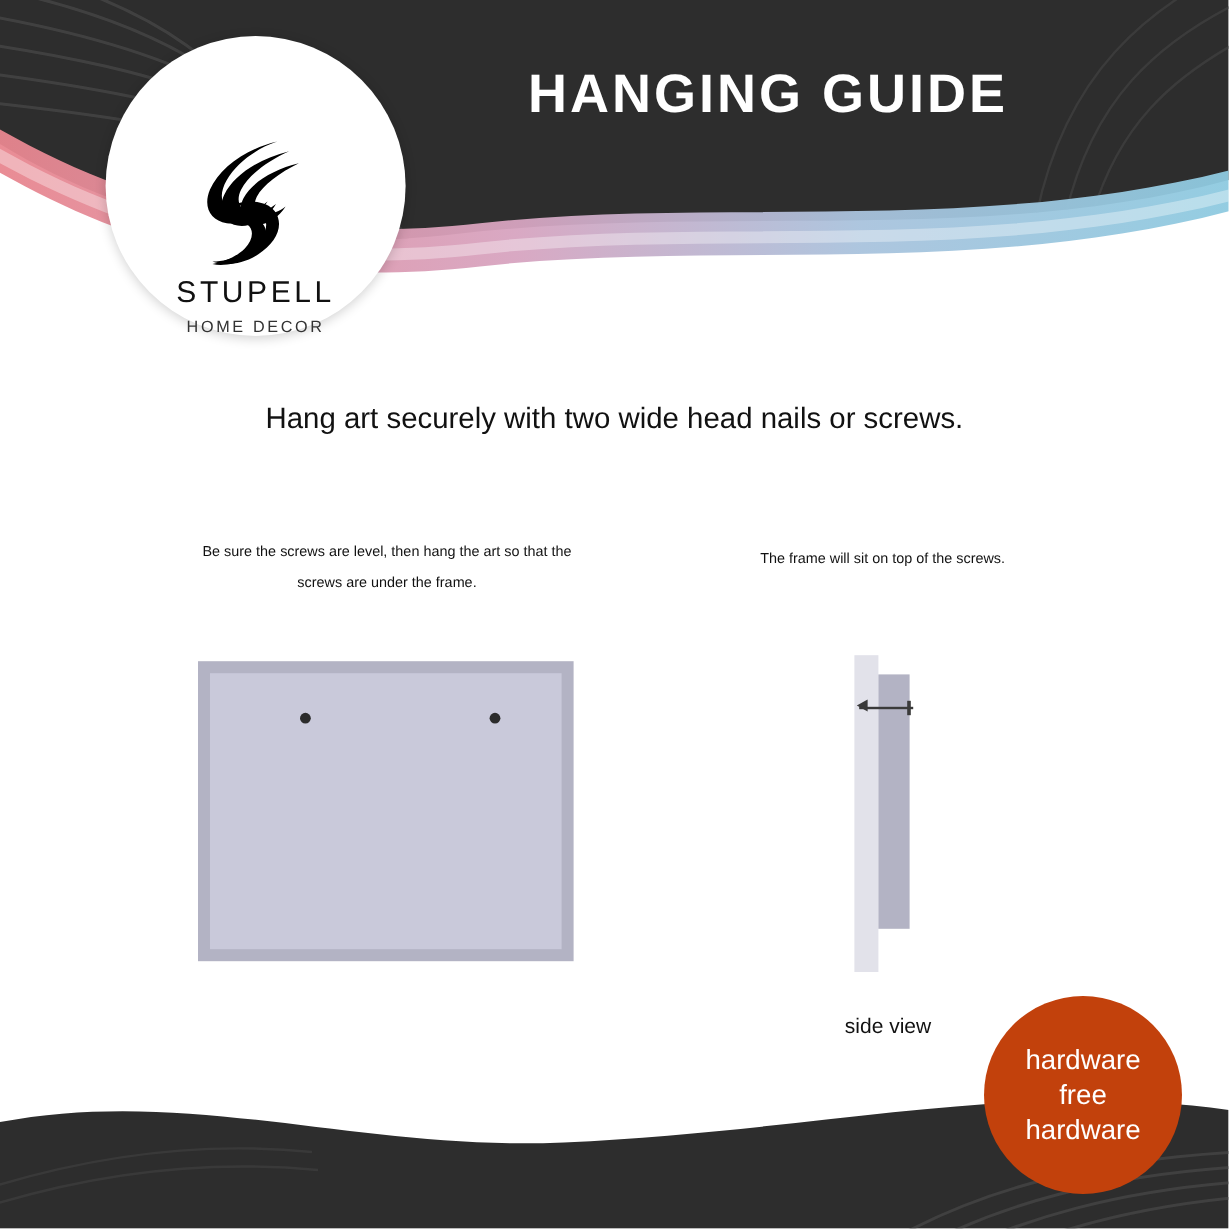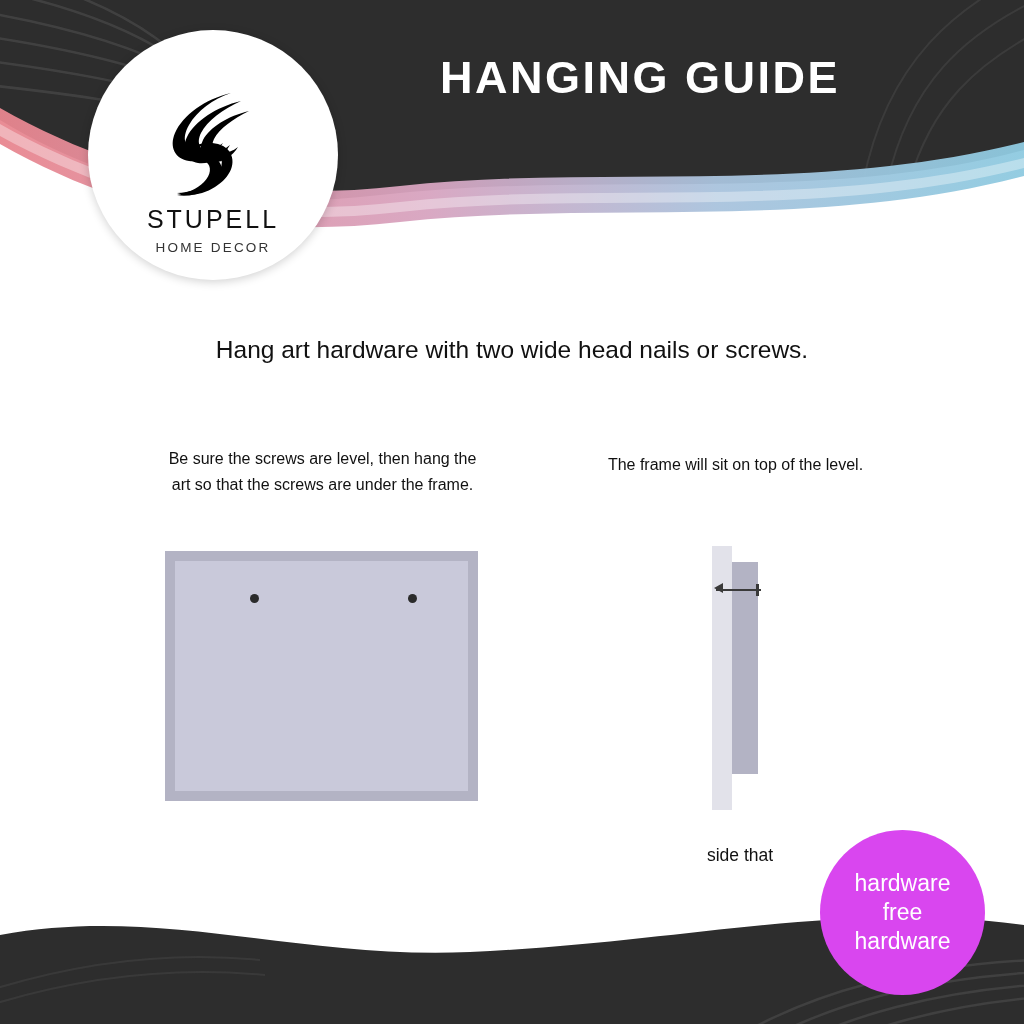--- a/index.html
+++ b/index.html
@@ -35,21 +35,21 @@
     top: 30px;
     width: 250px;
     height: 250px;
     border-radius: 50%;
     background: #ffffff;
     box-shadow: 0 2px 10px rgba(0,0,0,0.18);
     z-index: 6;
     display: flex;
     flex-direction: column;
     align-items: center;
-    justify-content: center;
+    justify-content: flex-end;
   }
   .logo-mark {
     margin-top: 28px;
     width: 120px;
     height: 120px;
   }
   .logo-name {
     margin-top: 2px;
     font-size: 25px;
     letter-spacing: 3px;
@@ -95,21 +95,21 @@
     top: 336px;
     width: 900px;
     text-align: center;
     font-size: 24.5px;
     color: #111111;
     font-weight: 400;
   }
 
   .col-caption {
     position: absolute;
-    font-size: 16px;
+    font-size: 12px;
     line-height: 26px;
     color: #111111;
     text-align: center;
   }
   #caption-front {
     left: 160px;
     top: 446px;
     width: 325px;
   }
   #caption-side {
@@ -208,21 +208,21 @@
   }
 
   
   .hw-badge {
     position: absolute;
     left: 820px;
     top: 830px;
     width: 165px;
     height: 165px;
     border-radius: 50%;
-    background: #d946ef;
+    background: #c2410c;
     display: flex;
     align-items: center;
     justify-content: center;
     z-index: 7;
   }
   .hw-badge-text {
     text-align: center;
     color: #ffffff;
     font-size: 23px;
     line-height: 29px;
@@ -295,39 +295,39 @@
         <path d="M96,28 C80,36 66,46 61,56 C57,64 61,70 69,70 C74,70 80,68 85,64 C79,74 67,81 58,79 C48,77 45,67 50,57 C57,44 75,33 96,28 Z"></path>
         <path d="M44,62 C56,58 70,60 76,68 C84,79 78,94 62,104 C50,112 34,114 24,110 C36,110 50,105 59,97 C69,88 72,77 65,71 C59,66 50,65 44,62 Z"></path>
         <path d="M40,72 C52,70 63,73 67,80 C72,89 66,100 53,107 C44,112 32,114 24,112 C34,110 44,106 51,99 C58,92 59,83 53,79 C49,76 44,74 40,72 Z"></path>
       </g>
     </svg>
     <div class="logo-name">STUPELL</div>
     <div class="logo-sub">HOME DECOR</div>
   </div>
 
 
-  <div class="lead-text">Hang art hardware with two wide head nails or screws.</div>
+  <div class="lead-text">Hang art securely with two wide head nails or screws.</div>
 
   <div class="col-caption" id="caption-front">Be sure the screws are level, then hang the art so that the screws are under the frame.</div>
 
   <div class="front-frame">
     <div class="front-inner">
       <div class="screw-dot left"></div>
       <div class="screw-dot right"></div>
     </div>
   </div>
 
-  <div class="col-caption" id="caption-side">The frame will sit on top of the level.</div>
+  <div class="col-caption" id="caption-side">The frame will sit on top of the screws.</div>
 
   <div class="side-wall"></div>
   <div class="side-frame"></div>
   <div class="side-nail"></div>
   <div class="side-nail-head"></div>
   <div class="side-nail-arrow"></div>
-  <div class="view-label" id="label-side">side that</div>
+  <div class="view-label" id="label-side">side view</div>
 
   <div class="hw-badge">
     <div class="hw-badge-text">
       <div>hardware</div>
       <div>free</div>
       <div>hardware</div>
     </div>
   </div>
 
 </div>

